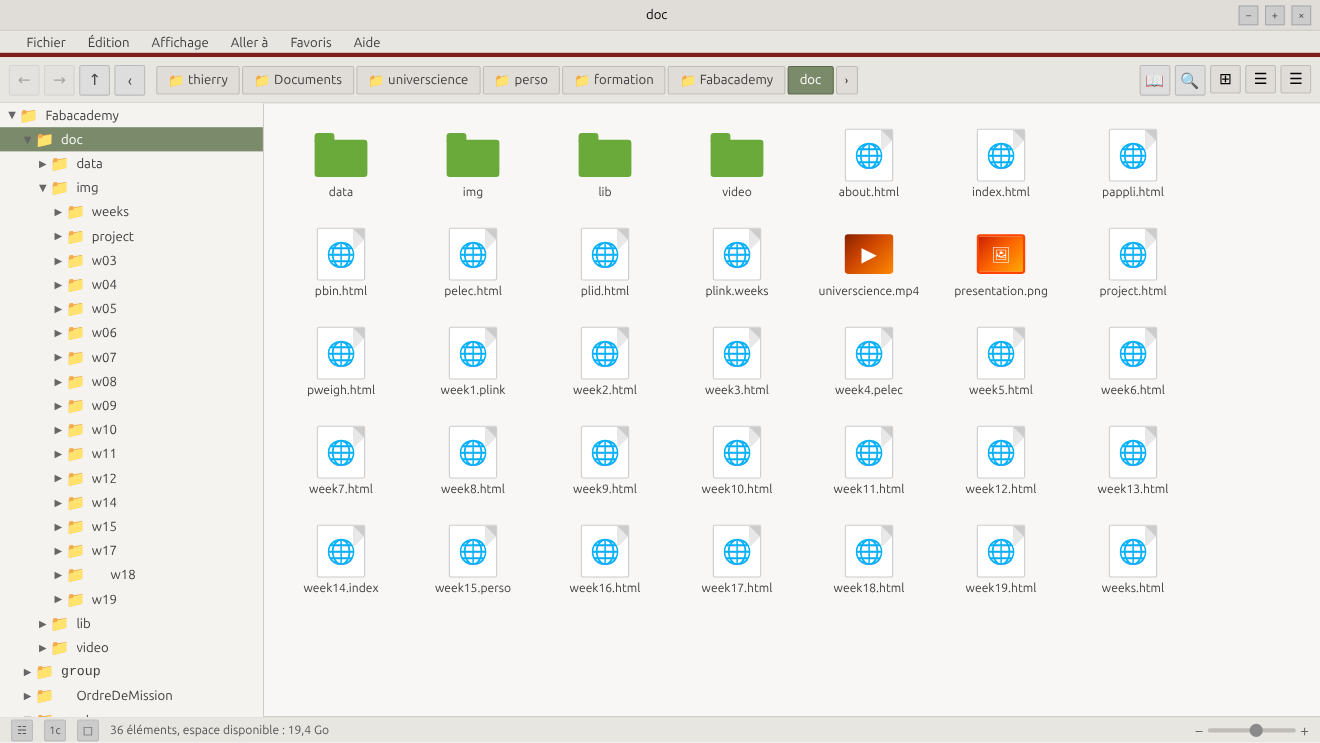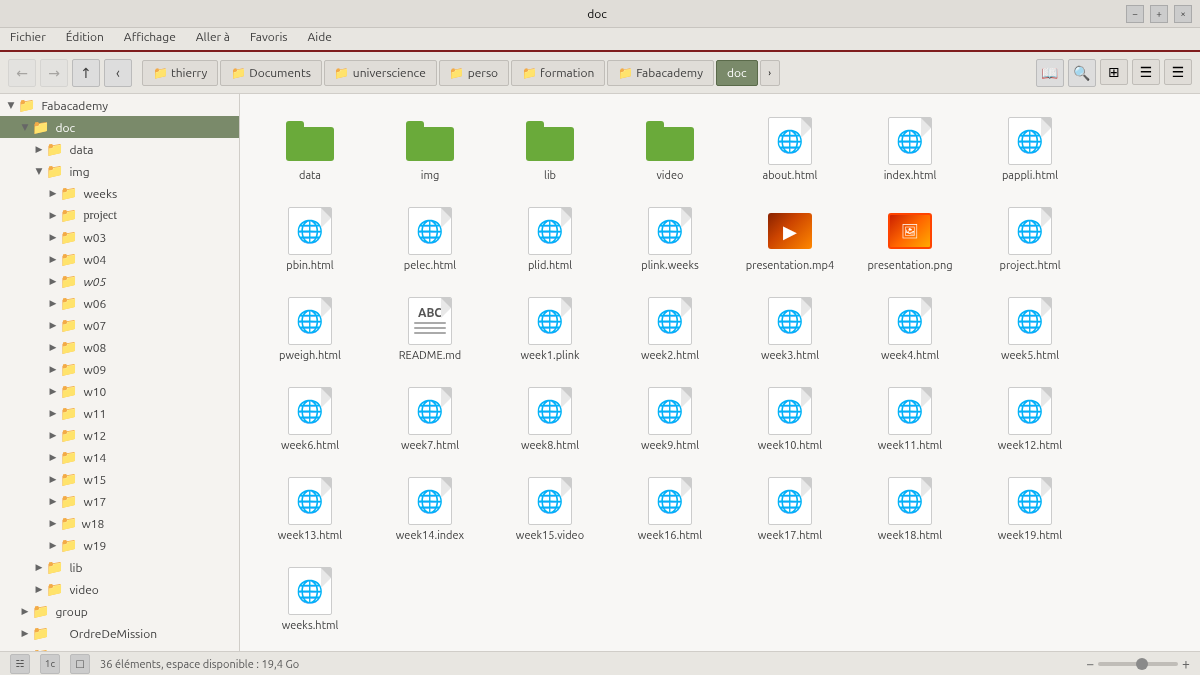--- a/index.html
+++ b/index.html
@@ -4,21 +4,21 @@
   <style>
     * { margin: 0; padding: 0; box-sizing: border-box; }
     body { font-family: 'Ubuntu', 'DejaVu Sans', sans-serif; font-size: 12px; background: #f0f0f0; width: 1200px; height: 675px; overflow: hidden; display: flex; flex-direction: column; }
 
     
     #titlebar { background: #e0ddd8; height: 28px; display: flex; align-items: center; justify-content: space-between; padding: 0 8px; border-bottom: 1px solid #c8c5c0; }
     #titlebar-controls { display: flex; gap: 6px; }
     .titlebar-btn { width: 18px; height: 18px; background: #ccc; border: 1px solid #aaa; font-size: 10px; display: flex; align-items: center; justify-content: center; cursor: pointer; color: #444; }
 
     
-    #menubar { background: #e8e6e1; height: 24px; display: flex; align-items: flex-start; padding: 0 6px; border-bottom: 2px solid #7f1d1d; gap: 12px; }
+    #menubar { background: #e8e6e1; height: 24px; display: flex; align-items: flex-end; padding: 0 20px; border-bottom: 4px solid #7f1d1d; gap: 12px; }
     .menu-item { font-size: 12px; color: #3c3c3c; cursor: pointer; padding: 2px 4px; }
 
     
     #toolbar { background: #e8e6e1; height: 42px; display: flex; align-items: center; padding: 0 8px; border-bottom: 1px solid #d0cdc8; gap: 4px; }
     .toolbar-btn { background: #ddd; border: 1px solid #bbb; height: 28px; min-width: 28px; display: flex; align-items: center; justify-content: center; cursor: pointer; font-size: 14px; color: #444; border-radius: 2px; padding: 0 4px; }
     .toolbar-btn.disabled { opacity: 0.4; cursor: default; }
     #location-bar { display: flex; align-items: center; gap: 2px; flex: 1; margin: 0 6px; }
     .breadcrumb-btn { background: #e0ddd8; border: 1px solid #c0bdb8; height: 26px; padding: 0 10px; cursor: pointer; font-size: 12px; color: #3c3c3c; border-radius: 2px; display: flex; align-items: center; }
     .breadcrumb-btn.active { background: #7a8a6a; color: white; border-color: #5a6a4a; }
     .breadcrumb-more { background: #e0ddd8; border: 1px solid #c0bdb8; height: 26px; width: 20px; cursor: pointer; font-size: 10px; display: flex; align-items: center; justify-content: center; border-radius: 2px; }
@@ -138,36 +138,36 @@
         <span style="margin-left: 2px;">img</span>
       </div>
       <div class="tree-item" style="padding-left: 46px;">
         <span class="expand-arrow closed"></span>
         <span class="folder-icon green">📁</span>
         <span style="margin-left: 2px;">weeks</span>
       </div>
       <div class="tree-item" style="padding-left: 46px;">
         <span class="expand-arrow closed"></span>
         <span class="folder-icon green">📁</span>
-        <span style="margin-left: 2px; font-family: Liberation Serif, serif;">project</span>
+        <span style="margin-left: 2px;">project</span>
       </div>
       <div class="tree-item" style="padding-left: 46px;">
         <span class="expand-arrow closed"></span>
         <span class="folder-icon green">📁</span>
         <span style="margin-left: 2px;">w03</span>
       </div>
       <div class="tree-item" style="padding-left: 46px;">
         <span class="expand-arrow closed"></span>
         <span class="folder-icon green">📁</span>
         <span style="margin-left: 2px;">w04</span>
       </div>
       <div class="tree-item" style="padding-left: 46px;">
         <span class="expand-arrow closed"></span>
         <span class="folder-icon green">📁</span>
-        <span style="margin-left: 2px; font-style: italic;">w05</span>
+        <span style="margin-left: 2px;">w05</span>
       </div>
       <div class="tree-item" style="padding-left: 46px;">
         <span class="expand-arrow closed"></span>
         <span class="folder-icon green">📁</span>
         <span style="margin-left: 2px;">w06</span>
       </div>
       <div class="tree-item" style="padding-left: 46px;">
         <span class="expand-arrow closed"></span>
         <span class="folder-icon green">📁</span>
         <span style="margin-left: 2px;">w07</span>
@@ -208,41 +208,41 @@
         <span style="margin-left: 2px;">w15</span>
       </div>
       <div class="tree-item" style="padding-left: 46px;">
         <span class="expand-arrow closed"></span>
         <span class="folder-icon green">📁</span>
         <span style="margin-left: 2px;">w17</span>
       </div>
       <div class="tree-item" style="padding-left: 46px;">
         <span class="expand-arrow closed"></span>
         <span class="folder-icon green">📁</span>
-        <span style="margin-left: 0;">w18</span>
+        <span style="margin-left: 19px;">w18</span>
       </div>
       <div class="tree-item" style="padding-left: 46px;">
         <span class="expand-arrow closed"></span>
         <span class="folder-icon green">📁</span>
         <span style="margin-left: 2px;">w19</span>
       </div>
       <div class="tree-item" style="padding-left: 32px;">
         <span class="expand-arrow closed"></span>
         <span class="folder-icon green">📁</span>
         <span style="margin-left: 2px;">lib</span>
       </div>
       <div class="tree-item" style="padding-left: 32px;">
         <span class="expand-arrow closed"></span>
         <span class="folder-icon green">📁</span>
         <span style="margin-left: 2px;">video</span>
       </div>
       <div class="tree-item" style="padding-left: 18px;">
         <span class="expand-arrow closed"></span>
         <span class="folder-icon green">📁</span>
-        <span style="margin-left: 2px;">group</span>
+        <span style="margin-left: 2px; font-family: Liberation Mono, monospace;">group</span>
       </div>
       <div class="tree-item" style="padding-left: 18px;">
         <span class="expand-arrow closed"></span>
         <span class="folder-icon green">📁</span>
         <span style="margin-left: 16px;">OrdreDeMission</span>
       </div>
       <div class="tree-item" style="padding-left: 18px;">
         <span class="expand-arrow open"></span>
         <span class="folder-icon green">📁</span>
         <span style="margin-left: 2px;">weeks</span>
@@ -348,21 +348,21 @@
           </div>
         </div>
         <div class="file-label">plink.weeks</div>
       </div>
       <div class="file-item">
         <div class="file-icon">
           <div style="width: 44px; height: 36px; border-radius: 3px; display: flex; align-items: center; justify-content: center; overflow: hidden; background: linear-gradient(135deg, rgb(136, 34, 0) 0%, rgb(204, 68, 0) 40%, rgb(255, 136, 0) 100%);">
             <span style="color:white;font-size:18px">▶</span>
           </div>
         </div>
-        <div class="file-label">presentation.mp4</div>
+        <div class="file-label">universcience.mp4</div>
       </div>
       <div class="file-item">
         <div class="file-icon">
           <div style="width: 44px; height: 36px; border-radius: 3px; display: flex; align-items: center; justify-content: center; overflow: hidden; background: linear-gradient(135deg, rgb(204, 34, 0) 0%, rgb(255, 102, 0) 50%, rgb(255, 170, 0) 100%); border: 2px solid rgb(255, 68, 0);">
             <span style="color:white;font-size:14px">🖼</span>
           </div>
         </div>
         <div class="file-label">presentation.png</div>
       </div>
       <div class="file-item">
@@ -378,32 +378,20 @@
         <div class="file-icon">
           <div class="html-icon" style="width: 44px; height: 48px; background: white; border: 1px solid rgb(204, 204, 204); border-radius: 2px; display: flex; align-items: center; justify-content: center; overflow: hidden; position: relative;">
             <div style="position: absolute; top: 0px; right: 0px; width: 0px; height: 0px; border-left: 10px solid rgb(232, 232, 232); border-bottom: 10px solid transparent; border-top: 10px solid rgb(204, 204, 204);"></div>
             <span class="html-icon-globe" style="font-size: 22px; color: rgb(85, 136, 204);">🌐</span>
           </div>
         </div>
         <div class="file-label">pweigh.html</div>
       </div>
       <div class="file-item">
         <div class="file-icon">
-          <div style="width: 44px; height: 48px; background: white; border: 1px solid rgb(204, 204, 204); border-radius: 2px; display: flex; flex-direction: column; align-items: center; justify-content: flex-start; padding: 4px 3px; overflow: hidden; position: relative;">
-            <div style="position: absolute; top: 0px; right: 0px; width: 0px; height: 0px; border-left: 10px solid rgb(232, 232, 232); border-bottom: 10px solid transparent; border-top: 10px solid rgb(204, 204, 204);"></div>
-            <div style="font-size: 12px; font-weight: bold; color: rgb(85, 85, 85); margin-top: 4px;">ABC</div>
-            <div style="height: 2px; background: rgb(170, 170, 170); width: 32px; margin-top: 3px; border-radius: 1px;"></div>
-            <div style="height: 2px; background: rgb(170, 170, 170); width: 32px; margin-top: 3px; border-radius: 1px;"></div>
-            <div style="height: 2px; background: rgb(170, 170, 170); width: 32px; margin-top: 3px; border-radius: 1px;"></div>
-          </div>
-        </div>
-        <div class="file-label">README.md</div>
-      </div>
-      <div class="file-item">
-        <div class="file-icon">
           <div class="html-icon" style="width: 44px; height: 48px; background: white; border: 1px solid rgb(204, 204, 204); border-radius: 2px; display: flex; align-items: center; justify-content: center; overflow: hidden; position: relative;">
             <div style="position: absolute; top: 0px; right: 0px; width: 0px; height: 0px; border-left: 10px solid rgb(232, 232, 232); border-bottom: 10px solid transparent; border-top: 10px solid rgb(204, 204, 204);"></div>
             <span class="html-icon-globe" style="font-size: 22px; color: rgb(85, 136, 204);">🌐</span>
           </div>
         </div>
         <div class="file-label">week1.plink</div>
       </div>
       <div class="file-item">
         <div class="file-icon">
           <div class="html-icon" style="width: 44px; height: 48px; background: white; border: 1px solid rgb(204, 204, 204); border-radius: 2px; display: flex; align-items: center; justify-content: center; overflow: hidden; position: relative;">
@@ -422,21 +410,21 @@
         </div>
         <div class="file-label">week3.html</div>
       </div>
       <div class="file-item">
         <div class="file-icon">
           <div class="html-icon" style="width: 44px; height: 48px; background: white; border: 1px solid rgb(204, 204, 204); border-radius: 2px; display: flex; align-items: center; justify-content: center; overflow: hidden; position: relative;">
             <div style="position: absolute; top: 0px; right: 0px; width: 0px; height: 0px; border-left: 10px solid rgb(232, 232, 232); border-bottom: 10px solid transparent; border-top: 10px solid rgb(204, 204, 204);"></div>
             <span class="html-icon-globe" style="font-size: 22px; color: rgb(85, 136, 204);">🌐</span>
           </div>
         </div>
-        <div class="file-label">week4.html</div>
+        <div class="file-label">week4.pelec</div>
       </div>
       <div class="file-item">
         <div class="file-icon">
           <div class="html-icon" style="width: 44px; height: 48px; background: white; border: 1px solid rgb(204, 204, 204); border-radius: 2px; display: flex; align-items: center; justify-content: center; overflow: hidden; position: relative;">
             <div style="position: absolute; top: 0px; right: 0px; width: 0px; height: 0px; border-left: 10px solid rgb(232, 232, 232); border-bottom: 10px solid transparent; border-top: 10px solid rgb(204, 204, 204);"></div>
             <span class="html-icon-globe" style="font-size: 22px; color: rgb(85, 136, 204);">🌐</span>
           </div>
         </div>
         <div class="file-label">week5.html</div>
       </div>
@@ -521,21 +509,21 @@
         </div>
         <div class="file-label">week14.index</div>
       </div>
       <div class="file-item">
         <div class="file-icon">
           <div class="html-icon" style="width: 44px; height: 48px; background: white; border: 1px solid rgb(204, 204, 204); border-radius: 2px; display: flex; align-items: center; justify-content: center; overflow: hidden; position: relative;">
             <div style="position: absolute; top: 0px; right: 0px; width: 0px; height: 0px; border-left: 10px solid rgb(232, 232, 232); border-bottom: 10px solid transparent; border-top: 10px solid rgb(204, 204, 204);"></div>
             <span class="html-icon-globe" style="font-size: 22px; color: rgb(85, 136, 204);">🌐</span>
           </div>
         </div>
-        <div class="file-label">week15.video</div>
+        <div class="file-label">week15.perso</div>
       </div>
       <div class="file-item">
         <div class="file-icon">
           <div class="html-icon" style="width: 44px; height: 48px; background: white; border: 1px solid rgb(204, 204, 204); border-radius: 2px; display: flex; align-items: center; justify-content: center; overflow: hidden; position: relative;">
             <div style="position: absolute; top: 0px; right: 0px; width: 0px; height: 0px; border-left: 10px solid rgb(232, 232, 232); border-bottom: 10px solid transparent; border-top: 10px solid rgb(204, 204, 204);"></div>
             <span class="html-icon-globe" style="font-size: 22px; color: rgb(85, 136, 204);">🌐</span>
           </div>
         </div>
         <div class="file-label">week16.html</div>
       </div>

